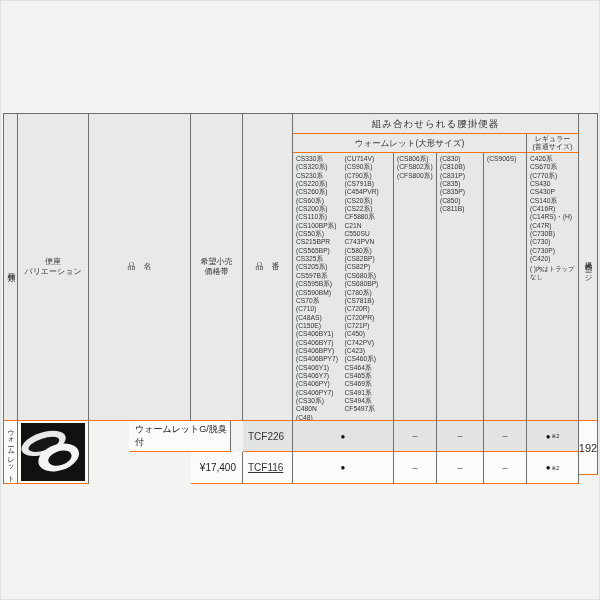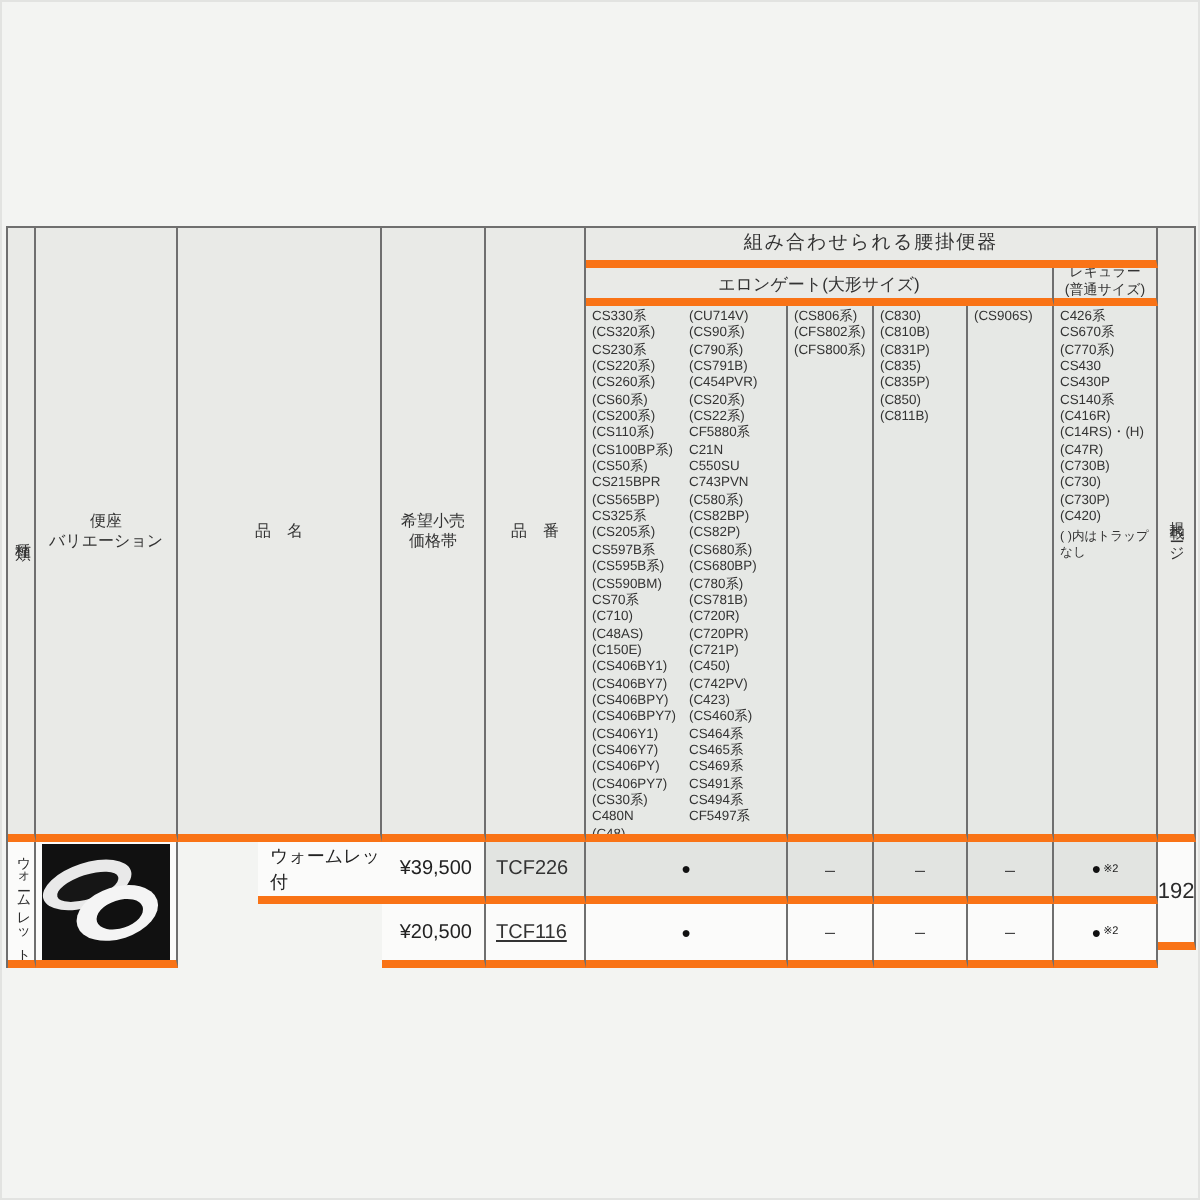--- a/index.html
+++ b/index.html
@@ -2,21 +2,21 @@
 <html><head>
 <meta charset="utf-8">
 <style>
   html,body{margin:0;padding:0;}
   body{font-family:"Liberation Sans","DejaVu Sans",sans-serif;background:#ffffff;}
   .page{position:relative;width:600px;height:600px;background:#f3f4f2;overflow:hidden;
         box-shadow:inset 0 0 0 1px #e2e3e1;}
   .tbl{position:absolute;left:3px;top:113px;width:594px;height:370px;
        border-top:1px solid #6f6f6f;border-left:1px solid #6f6f6f;}
   .cell{position:absolute;box-sizing:border-box;border-right:1px solid #6f6f6f;
-        border-bottom:4px solid #f97316;background:#fbfbfa;color:#2b2b2b;overflow:hidden;}
+        border-bottom:1px solid #f97316;background:#fbfbfa;color:#2b2b2b;overflow:hidden;}
   .hdr{background:#e9eae7;display:flex;align-items:center;justify-content:center;
        text-align:center;font-size:8px;line-height:10px;color:#333;}
   .hdr-big{font-size:9.5px;letter-spacing:1px;}
   .listcell{background:#e6e8e5;padding:2px 0 0 3px;}
   .ll{font-size:6.7px;line-height:8.35px;white-space:nowrap;color:#333;}
   .twocol{display:flex;}
   .twocol>div{width:50%;}
   .vert{writing-mode:vertical-rl;text-orientation:upright;letter-spacing:1px;}
   .shade{background:#e2e4e1;}
   .mark{display:flex;align-items:center;justify-content:center;font-size:8px;color:#111;}
@@ -54,21 +54,21 @@
       <span>
         <span>希望小売</span><br>
         <span>価格帯</span>
       </span>
     </div>
 
     <div class="cell hdr hdr-big" style="left:289px;top:0;width:286px;height:20px;">
       <span>組み合わせられる腰掛便器</span>
     </div>
     <div class="cell hdr" style="left:289px;top:20px;width:234px;height:19px;font-size:8.5px;">
-      <span>エロンゲート(大形サイズ)</span>
+      <span>ウォームレット(大形サイズ)</span>
     </div>
     <div class="cell hdr" style="left:523px;top:20px;width:52px;height:19px;font-size:7px;line-height:8.5px;">
       <span>
         <span>レギュラー</span><br>
         <span>(普通サイズ)</span>
       </span>
     </div>
 
     <div class="cell listcell twocol" style="left:289px;top:39px;width:101px;height:268px;">
       <div>
@@ -193,23 +193,20 @@
           <ellipse cx="26" cy="19" rx="16" ry="6" fill="#161616"></ellipse>
           <ellipse cx="36" cy="36" rx="21" ry="13" fill="#f4f4f4"></ellipse>
           <ellipse cx="37" cy="37" rx="12" ry="7" fill="#111"></ellipse>
         </g>
       </svg>
     </div>
 
     <div class="cell name" style="left:85px;top:307px;width:102px;height:31px;">
       <span>ウォームレットG/脱臭付</span>
     </div>
-    <div class="cell price" style="left:187px;top:307px;width:52px;height:31px;">
-      <span>¥39,500</span>
-    </div>
     <div class="cell code shade" style="left:239px;top:307px;width:50px;height:31px;">
       <span>TCF226</span>
     </div>
     <div class="cell mark shade" style="left:289px;top:307px;width:101px;height:31px;">
       <span>●</span>
     </div>
     <div class="cell mark shade dash" style="left:390px;top:307px;width:43px;height:31px;">
       <span>–</span>
     </div>
     <div class="cell mark shade dash" style="left:433px;top:307px;width:47px;height:31px;">
@@ -217,21 +214,21 @@
     </div>
     <div class="cell mark shade dash" style="left:480px;top:307px;width:43px;height:31px;">
       <span>–</span>
     </div>
     <div class="cell mark shade" style="left:523px;top:307px;width:52px;height:31px;">
       <span>●</span>
       <span class="sup">※2</span>
     </div>
 
     <div class="cell price" style="left:187px;top:338px;width:52px;height:32px;">
-      <span>¥20,500</span>
+      <span>¥17,400</span>
     </div>
     <div class="cell code" style="left:239px;top:338px;width:50px;height:32px;text-decoration:underline;">
       <span>TCF116</span>
     </div>
     <div class="cell mark" style="left:289px;top:338px;width:101px;height:32px;">
       <span>●</span>
     </div>
     <div class="cell mark dash" style="left:390px;top:338px;width:43px;height:32px;">
       <span>–</span>
     </div>

